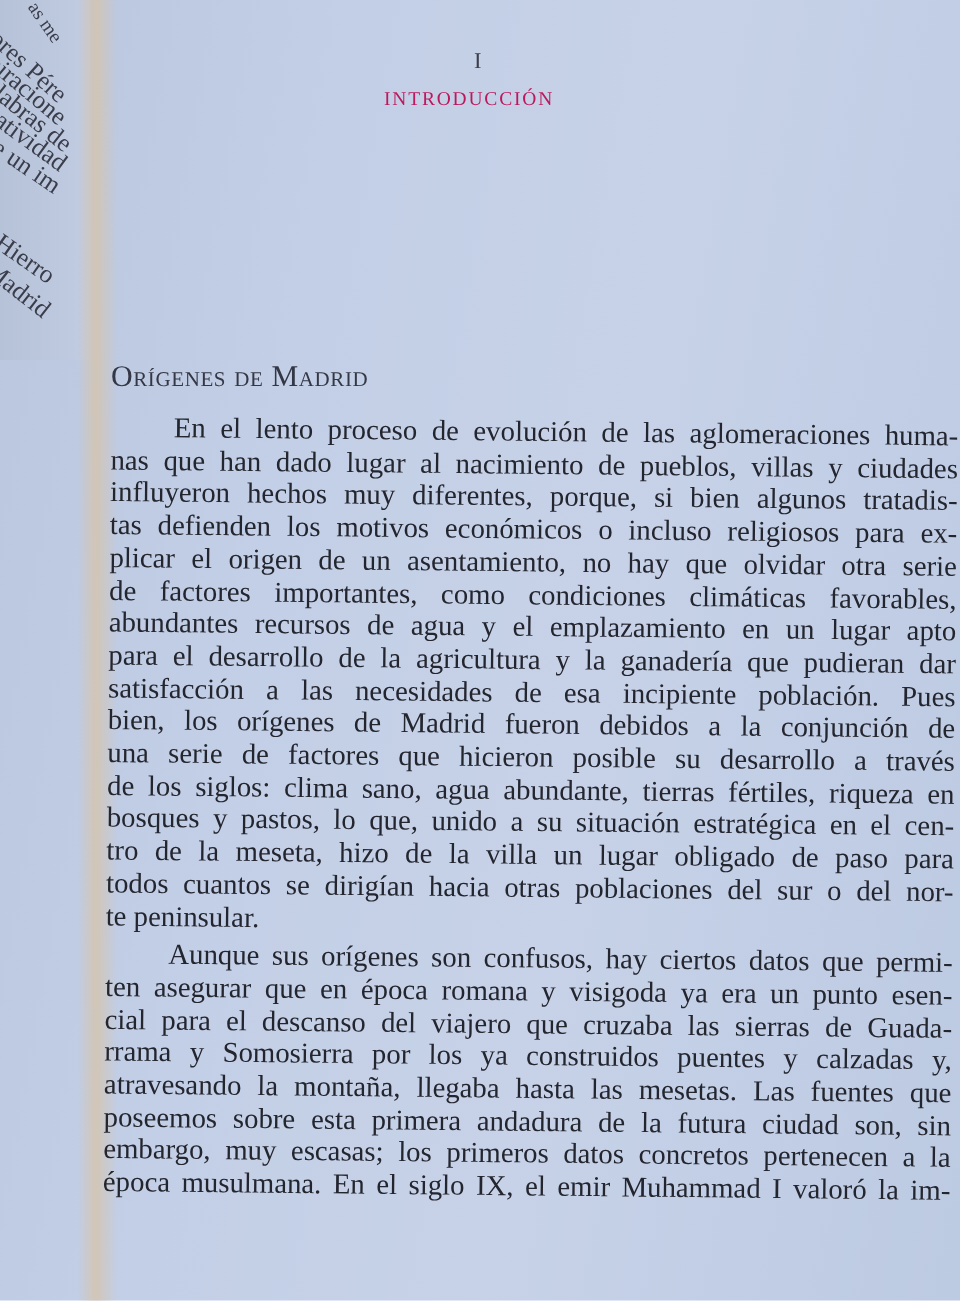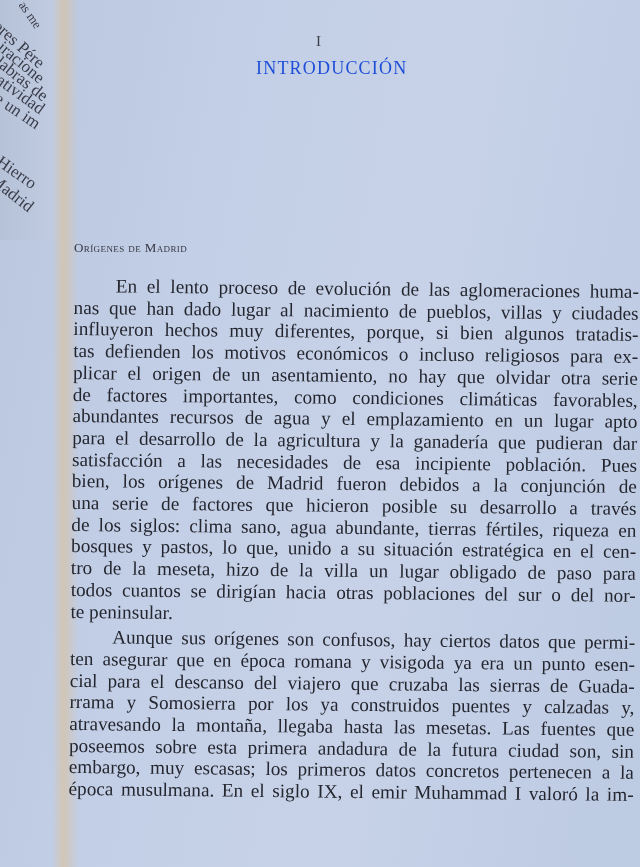--- a/index.html
+++ b/index.html
@@ -22,24 +22,24 @@
     position: absolute; font-size: 17px; color: #3a3d4a; white-space: nowrap;
     transform-origin: left top;
   }
   .page {
     position: absolute; left: 74px; top: 0; width: 566px; height: 867px;
   }
   .chapter-num {
     position: absolute; top: 33px; left: 242px; font-size: 15px; color: #3b3e4b;
   }
   .chapter-title {
-    position: absolute; top: 58px; left: 182px; font-size: 18px; letter-spacing: 1.2px; color: #1d4ed8;
+    position: absolute; top: 58px; left: 182px; font-size: 13px; letter-spacing: 1.2px; color: #be185d;
   }
   .section-title {
-    position: absolute; top: 240px; left: 0px; font-size: 13px; font-variant: small-caps; letter-spacing: 0.4px; color: #343745;
+    position: absolute; top: 240px; left: 0px; font-size: 20px; font-variant: small-caps; letter-spacing: 0.4px; color: #343745;
   }
   .body-text {
     position: absolute; top: 275px; left: 0px; width: 565px;
     font-size: 19.2px; line-height: 21.7px; color: #24262f;
     transform: rotate(0.6deg); transform-origin: left top;
   }
   .line { white-space: nowrap; text-align: justify; text-align-last: justify; display: block; }
   .line.last { text-align-last: left; }
   .indent { padding-left: 42px; }
   .para-gap { height: 4px; }

